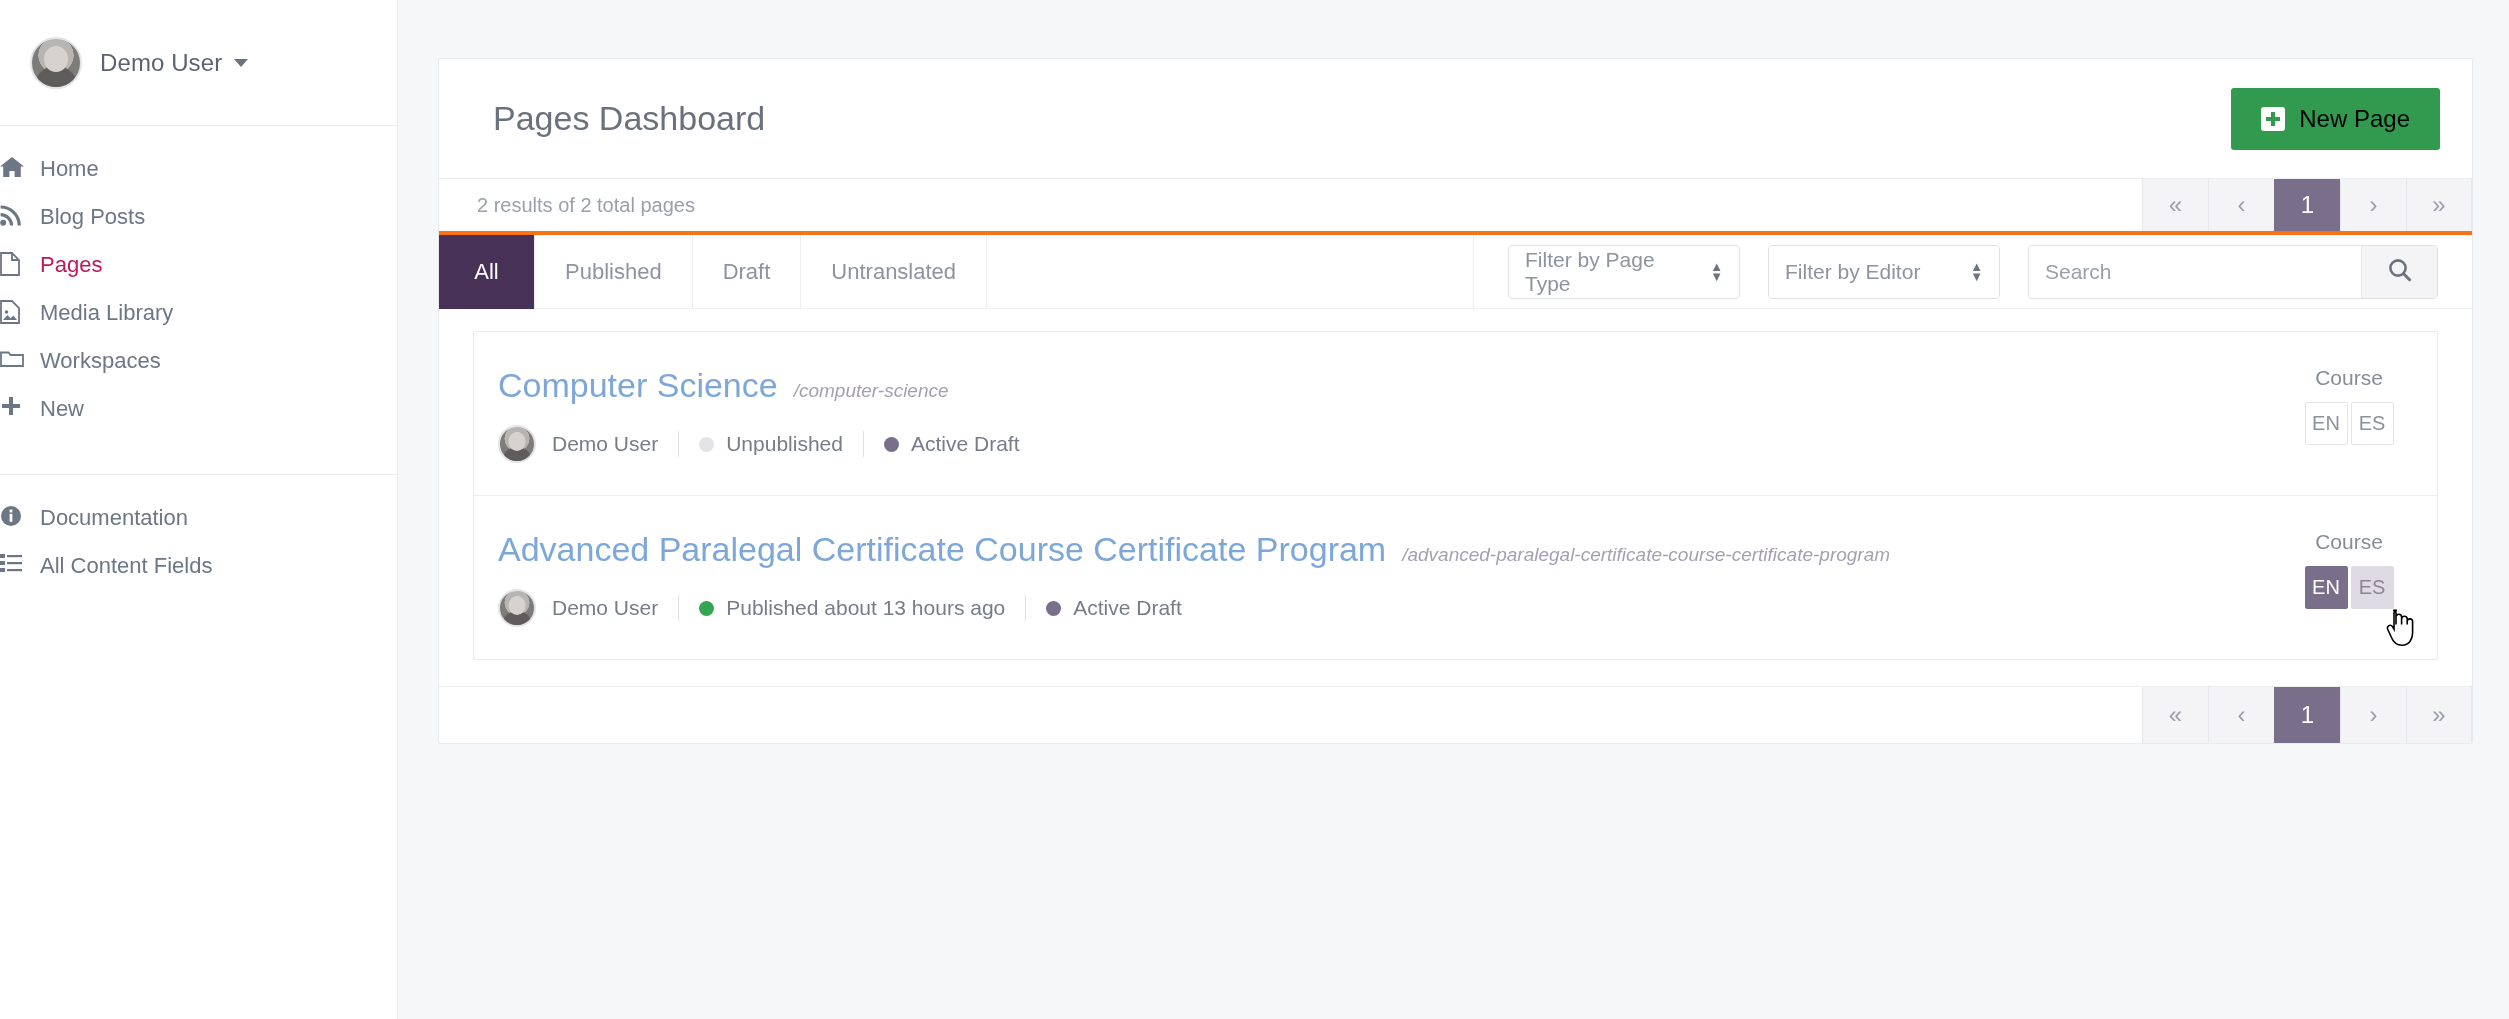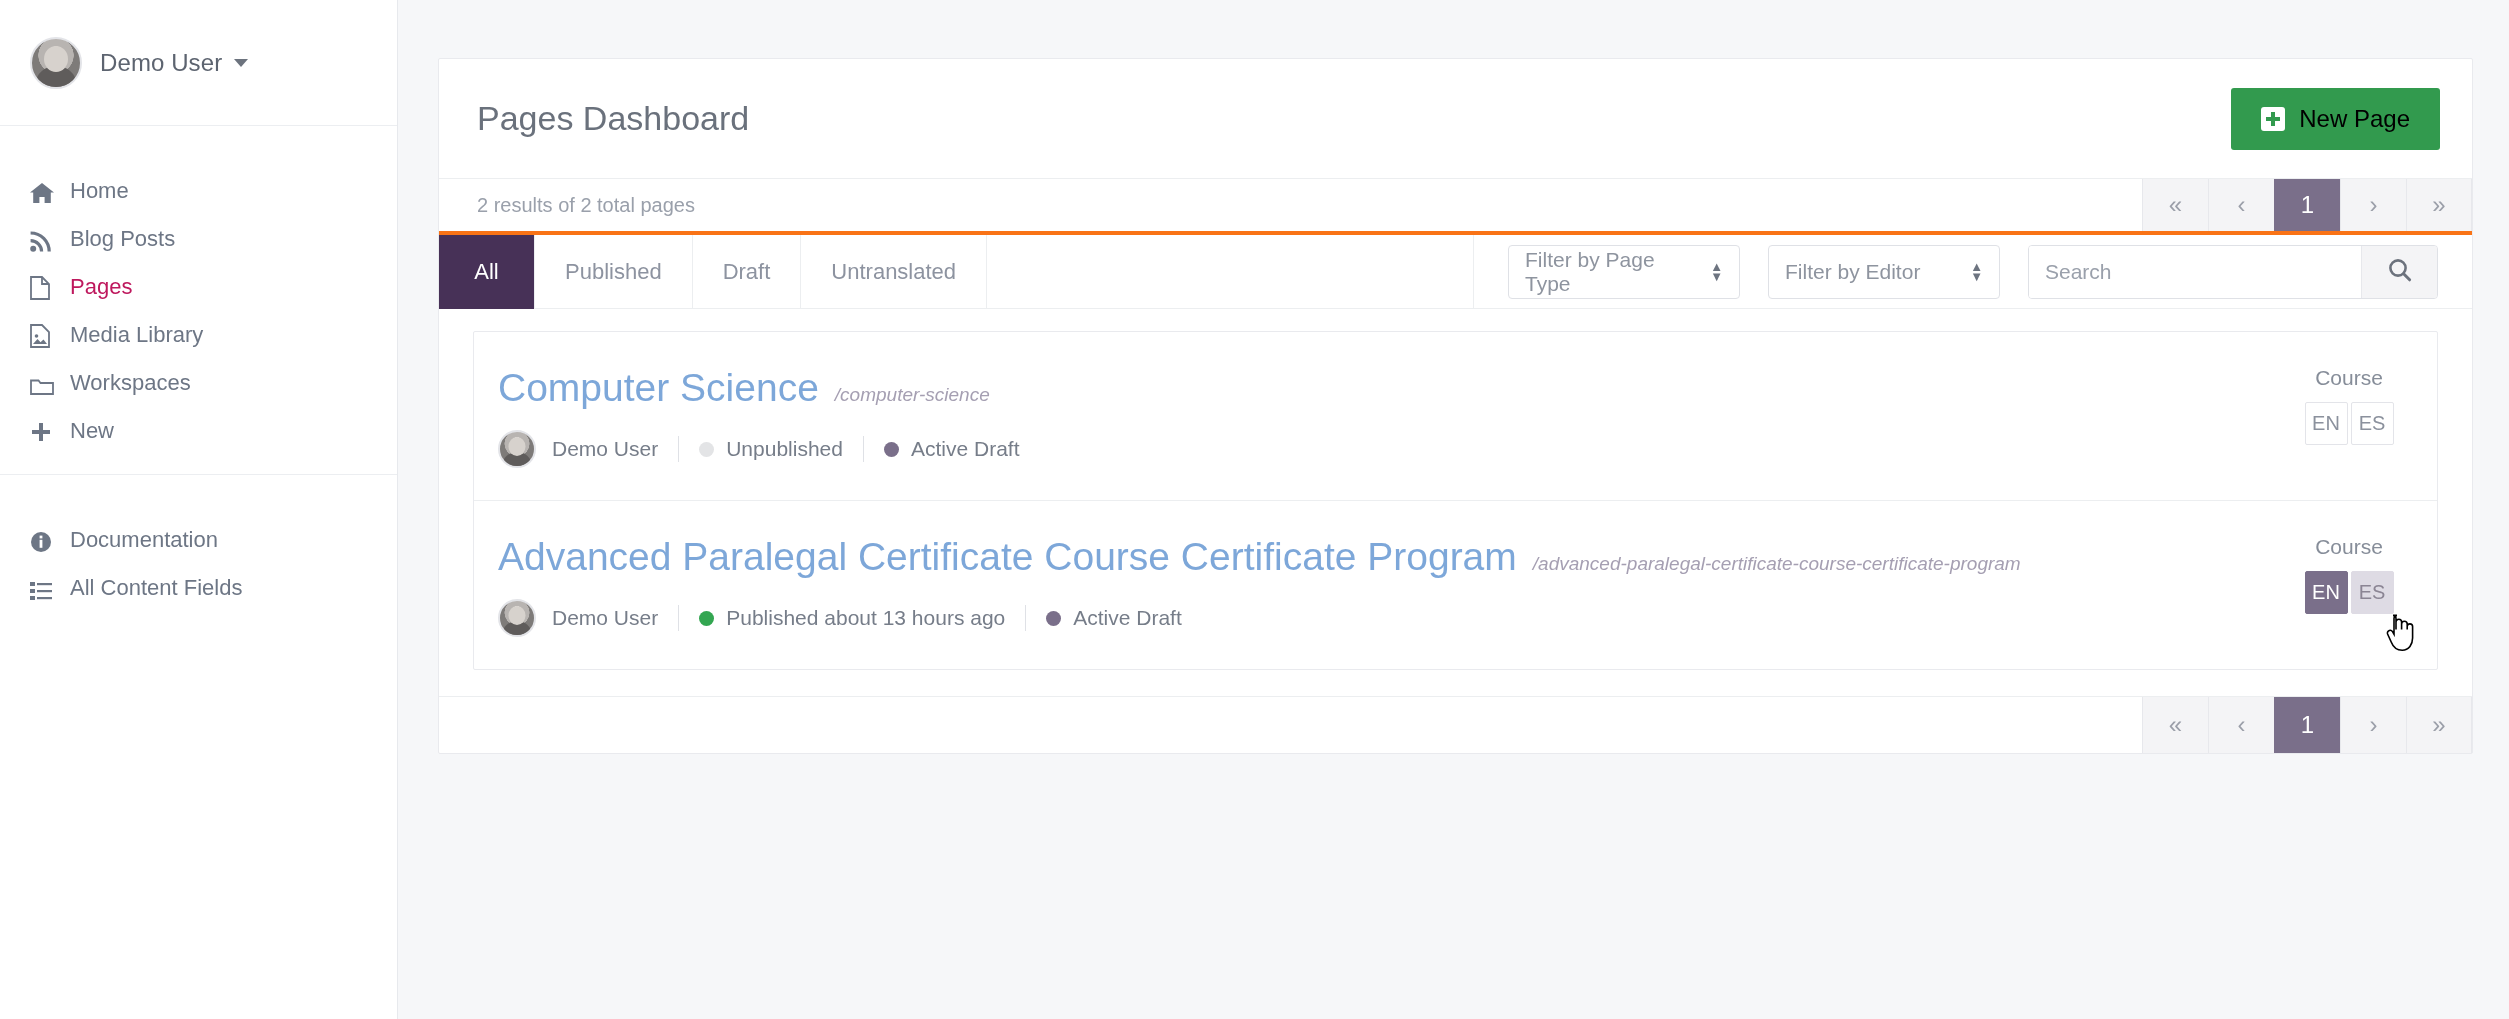--- a/index.html
+++ b/index.html
@@ -75,23 +75,22 @@
     border-left: 7px solid transparent;
     border-right: 7px solid transparent;
     border-top: 8px solid #6c737e;
     vertical-align: middle;
   }
 
   .nav-group { padding: 30px 0 30px 0; }
   .nav-group + .nav-group { border-top: 1px solid #eceef1; }
   .nav-item {
     display: flex;
-    align-items: flex-end;
+    align-items: flex-start;
     height: 48px;
-    padding-left: 30px;
     color: #6d7685;
     font-size: 22px;
     text-decoration: none;
     cursor: pointer;
   }
   .nav-item .nav-icon {
     width: 34px;
     flex: 0 0 34px;
     display: inline-flex;
     align-items: center;
@@ -120,21 +119,21 @@
     display: flex;
     align-items: center;
     justify-content: space-between;
     padding: 0 32px 0 38px;
     height: 119px;
   }
   .page-title {
     font-size: 34px;
     color: #6a717c;
     font-weight: normal;
-    margin: 0;
+    margin: 16px;
   }
   .btn-new {
     background: #329a4e;
     color: #000000;
     border: none;
     border-radius: 3px;
     font-size: 24px;
     font-family: "Liberation Sans", sans-serif;
     height: 62px;
     padding: 0 30px;
@@ -296,21 +295,21 @@
     padding: 34px 0 32px 0;
   }
   .list-item + .list-item { border-top: 1px solid #eceef0; }
   .item-main { padding-left: 24px; }
   .item-title-row {
     display: flex;
     align-items: baseline;
     gap: 16px;
   }
   .item-title {
-    font-size: 39px;
+    font-size: 34px;
     color: #7da7d9;
     cursor: pointer;
     text-decoration: none;
   }
   .item-slug {
     font-size: 19px;
     color: #a59fb2;
     font-style: italic;
   }
   .item-meta {

